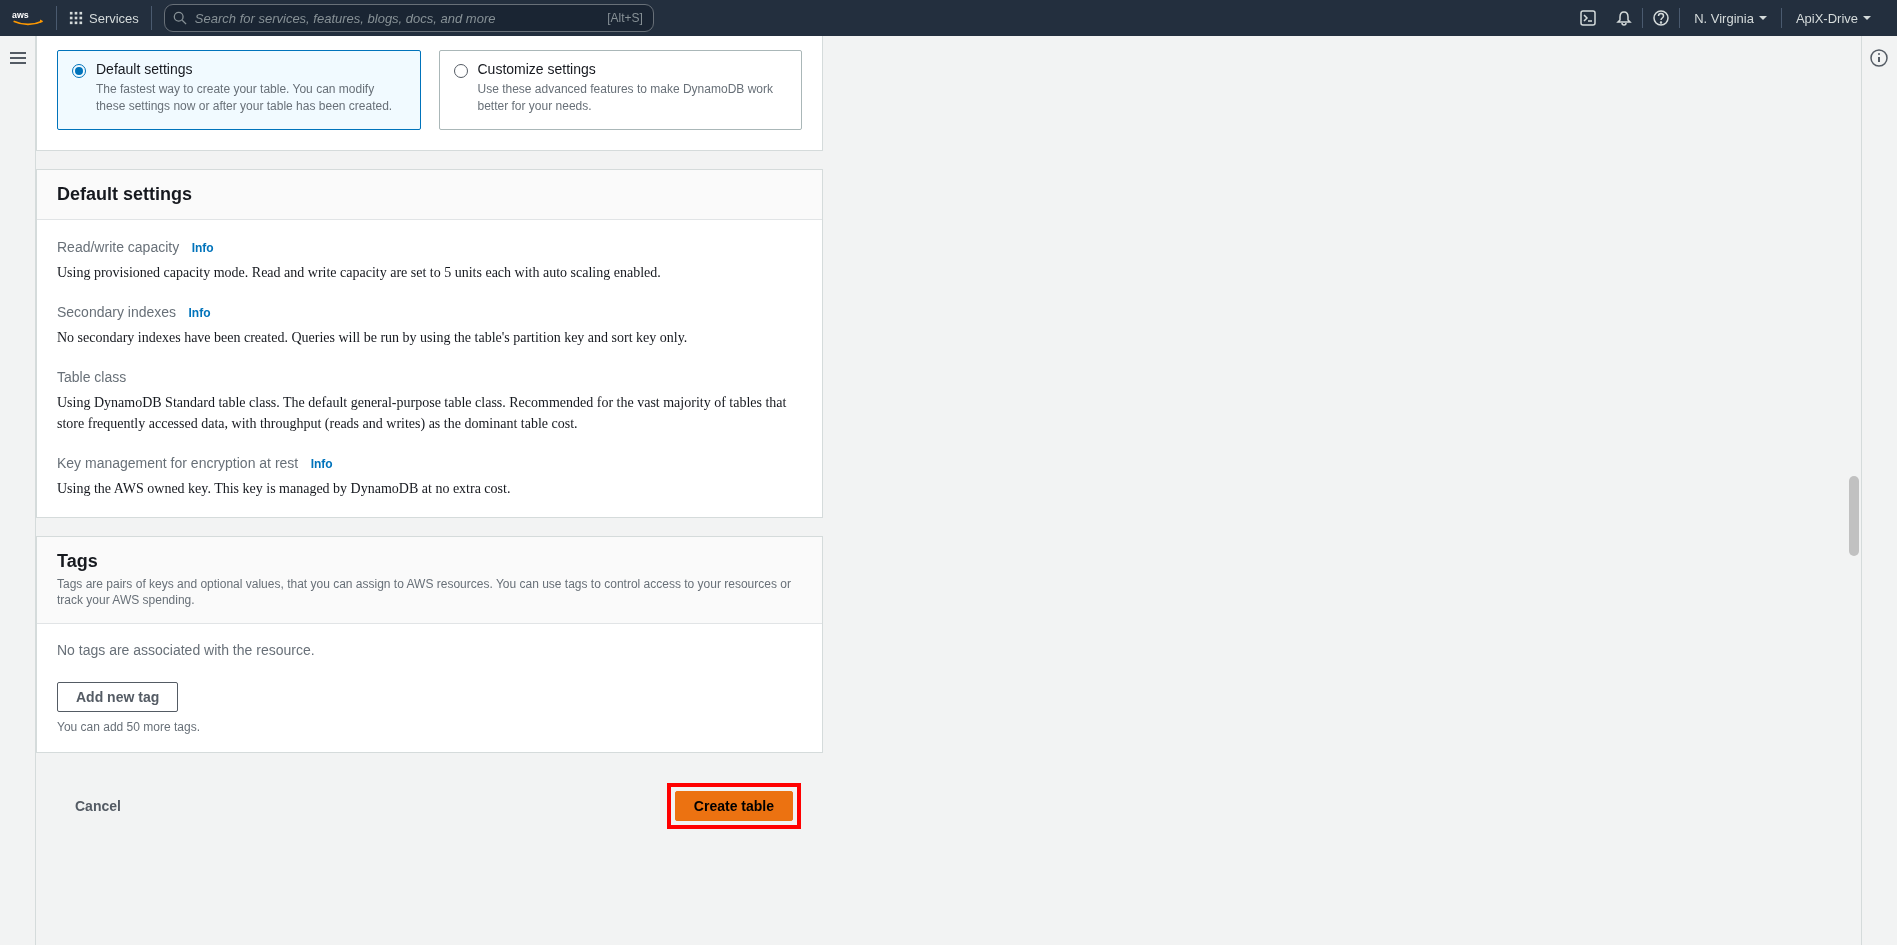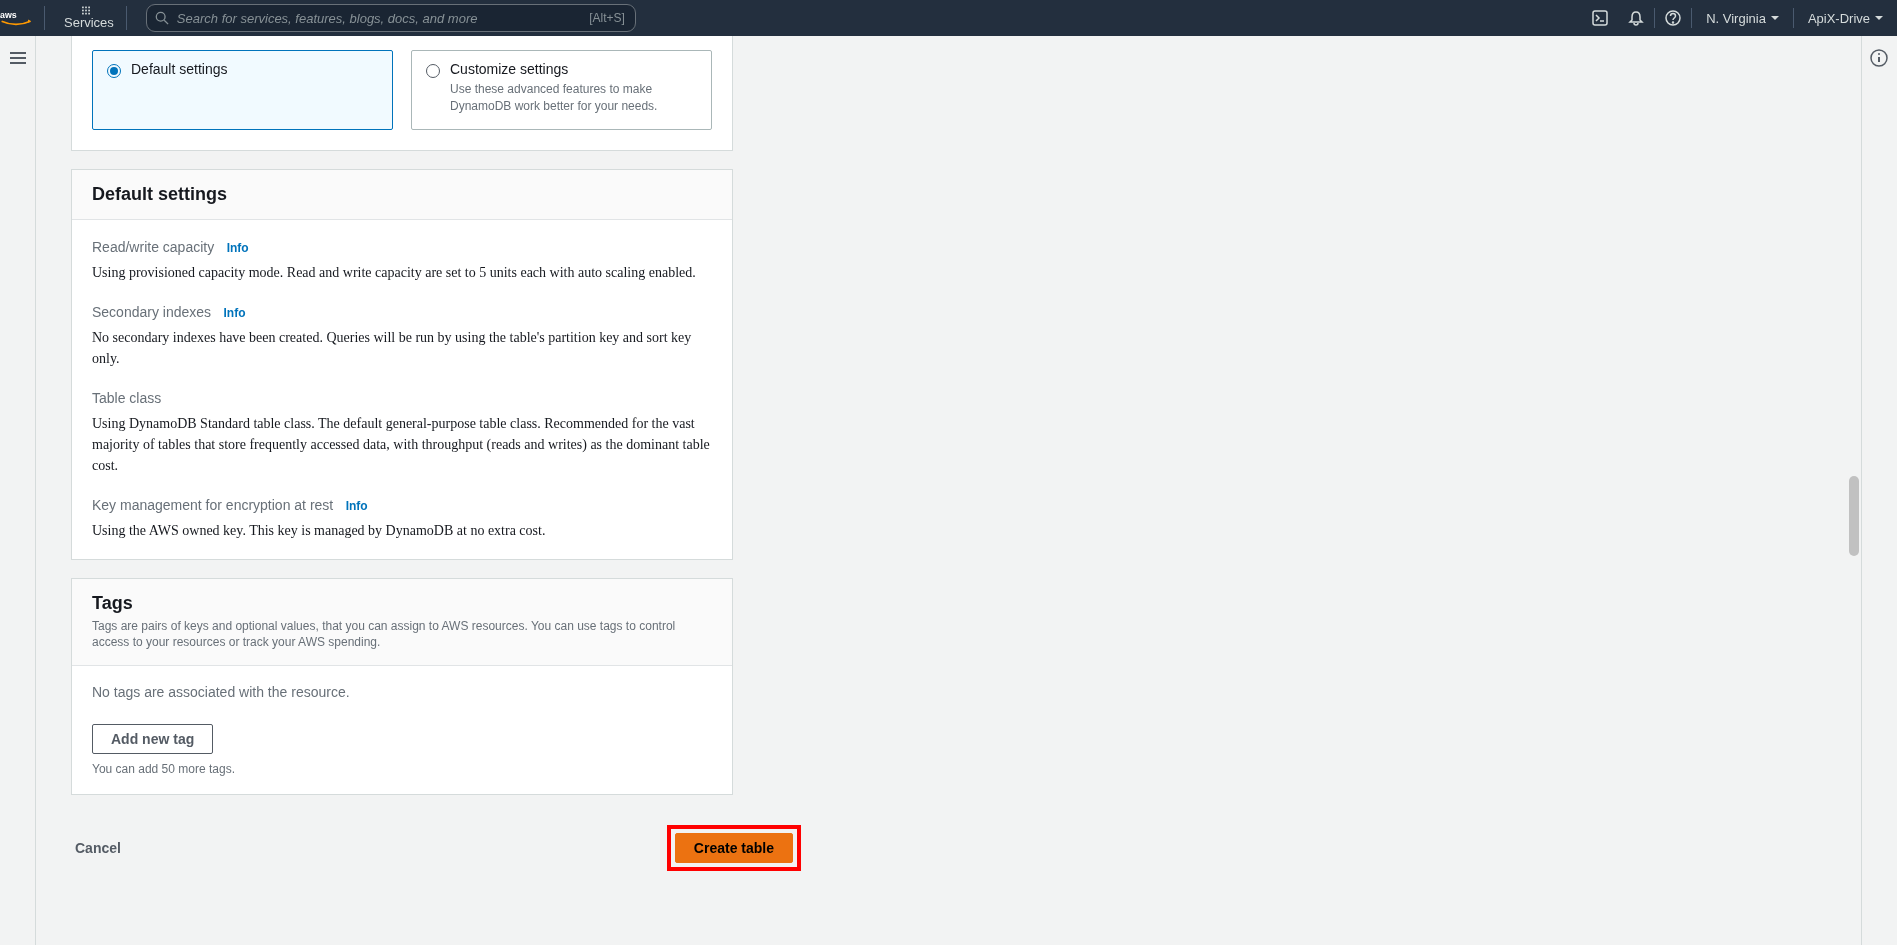--- a/index.html
+++ b/index.html
@@ -4,27 +4,26 @@
 <style>
 * { margin: 0; padding: 0; box-sizing: border-box; font-family: "Amazon Ember", "Helvetica Neue", Arial, sans-serif; }
 body { background: #f2f3f3; width: 1897px; height: 945px; overflow: hidden; }
 
 
 .top-nav {
   height: 36px;
   background: #232f3e;
   display: flex;
   align-items: center;
-  padding: 0 0;
+  padding: 0 12px;
   color: #d5dbdb;
-  gap: 7px;
 }
 .aws-logo { display:flex; align-items:center; padding-right:12px; border-right:1px solid #4a5a6f; height:24px;}
 .aws-logo svg { width:32px; height:20px; }
-.services-menu { display:flex; align-items:center; padding:0 12px; cursor:pointer; border-right:1px solid #4a5a6f; height:24px;flex-direction:column;}
+.services-menu { display:flex; align-items:center; padding:0 12px; cursor:pointer; border-right:1px solid #4a5a6f; height:24px;}
 .grid-icon { width:14px; height:14px; fill:#d5dbdb; margin-right:6px;}
 .services-label{ font-size:13px;}
 .search-wrap { margin-left:12px; flex:0 0 490px; height:28px; border:1px solid #687078; border-radius:9px; display:flex; align-items:center; background:#1a2533; }
 .search-ico{ width:14px; height:14px; fill:#879196; margin:0 8px;}
 .search-input{ flex:1; background:transparent; border:none; outline:none; color:#d5dbdb; font-size:13px; font-style:italic;}
 .search-input::placeholder{ color:#879196; }
 .search-shortcut{ color:#879196; font-size:12px; padding:0 10px;}
 .nav-spacer{flex:1;}
 .nav-icons{ display:flex; align-items:center; gap:0; }
 .nav-icon-btn{ width:36px; height:36px; display:flex; align-items:center; justify-content:center; cursor:pointer; }
@@ -47,21 +46,21 @@
   background:#f2f3f3;
   overflow:hidden;
 }
 .inner-scroll{
   position:absolute;
   top:0; left:0; right:0; bottom:0;
   border-left:1px solid #d5dbdb;
   border-right:1px solid #d5dbdb;
 }
 
-.panel-stack{ width:662px; margin-left:35px; }
+.panel-stack{ width:787px; }
 
 
 .settings-options{ border:1px solid #d5dbdb; border-top:none; background:#fff; padding:0 20px 20px 20px; border-radius:0 0 0 0; display:flex; gap:18px;}
 .radio-card{
   flex:1;
   border:1px solid #aab7b8;
   border-radius:2px;
   padding:10px 14px 14px 14px;
   display:flex;
   gap:10px;
@@ -208,20 +207,21 @@
 
     <div class="panel-stack">
 
       <div class="settings-options" style="padding-top:14px; border-top:none;">
         <div class="radio-card selected">
           <div class="radio-outer">
               <div class="radio-inner"></div>
             </div>
           <div>
             <div class="radio-title">Default settings</div>
+            <div class="radio-desc">The fastest way to create your table. You can modify these settings now or after your table has been created.</div>
           </div>
         </div>
         <div class="radio-card">
           <div class="radio-outer"></div>
           <div>
             <div class="radio-title">Customize settings</div>
             <div class="radio-desc">Use these advanced features to make DynamoDB work better for your needs.</div>
           </div>
         </div>
       </div>

